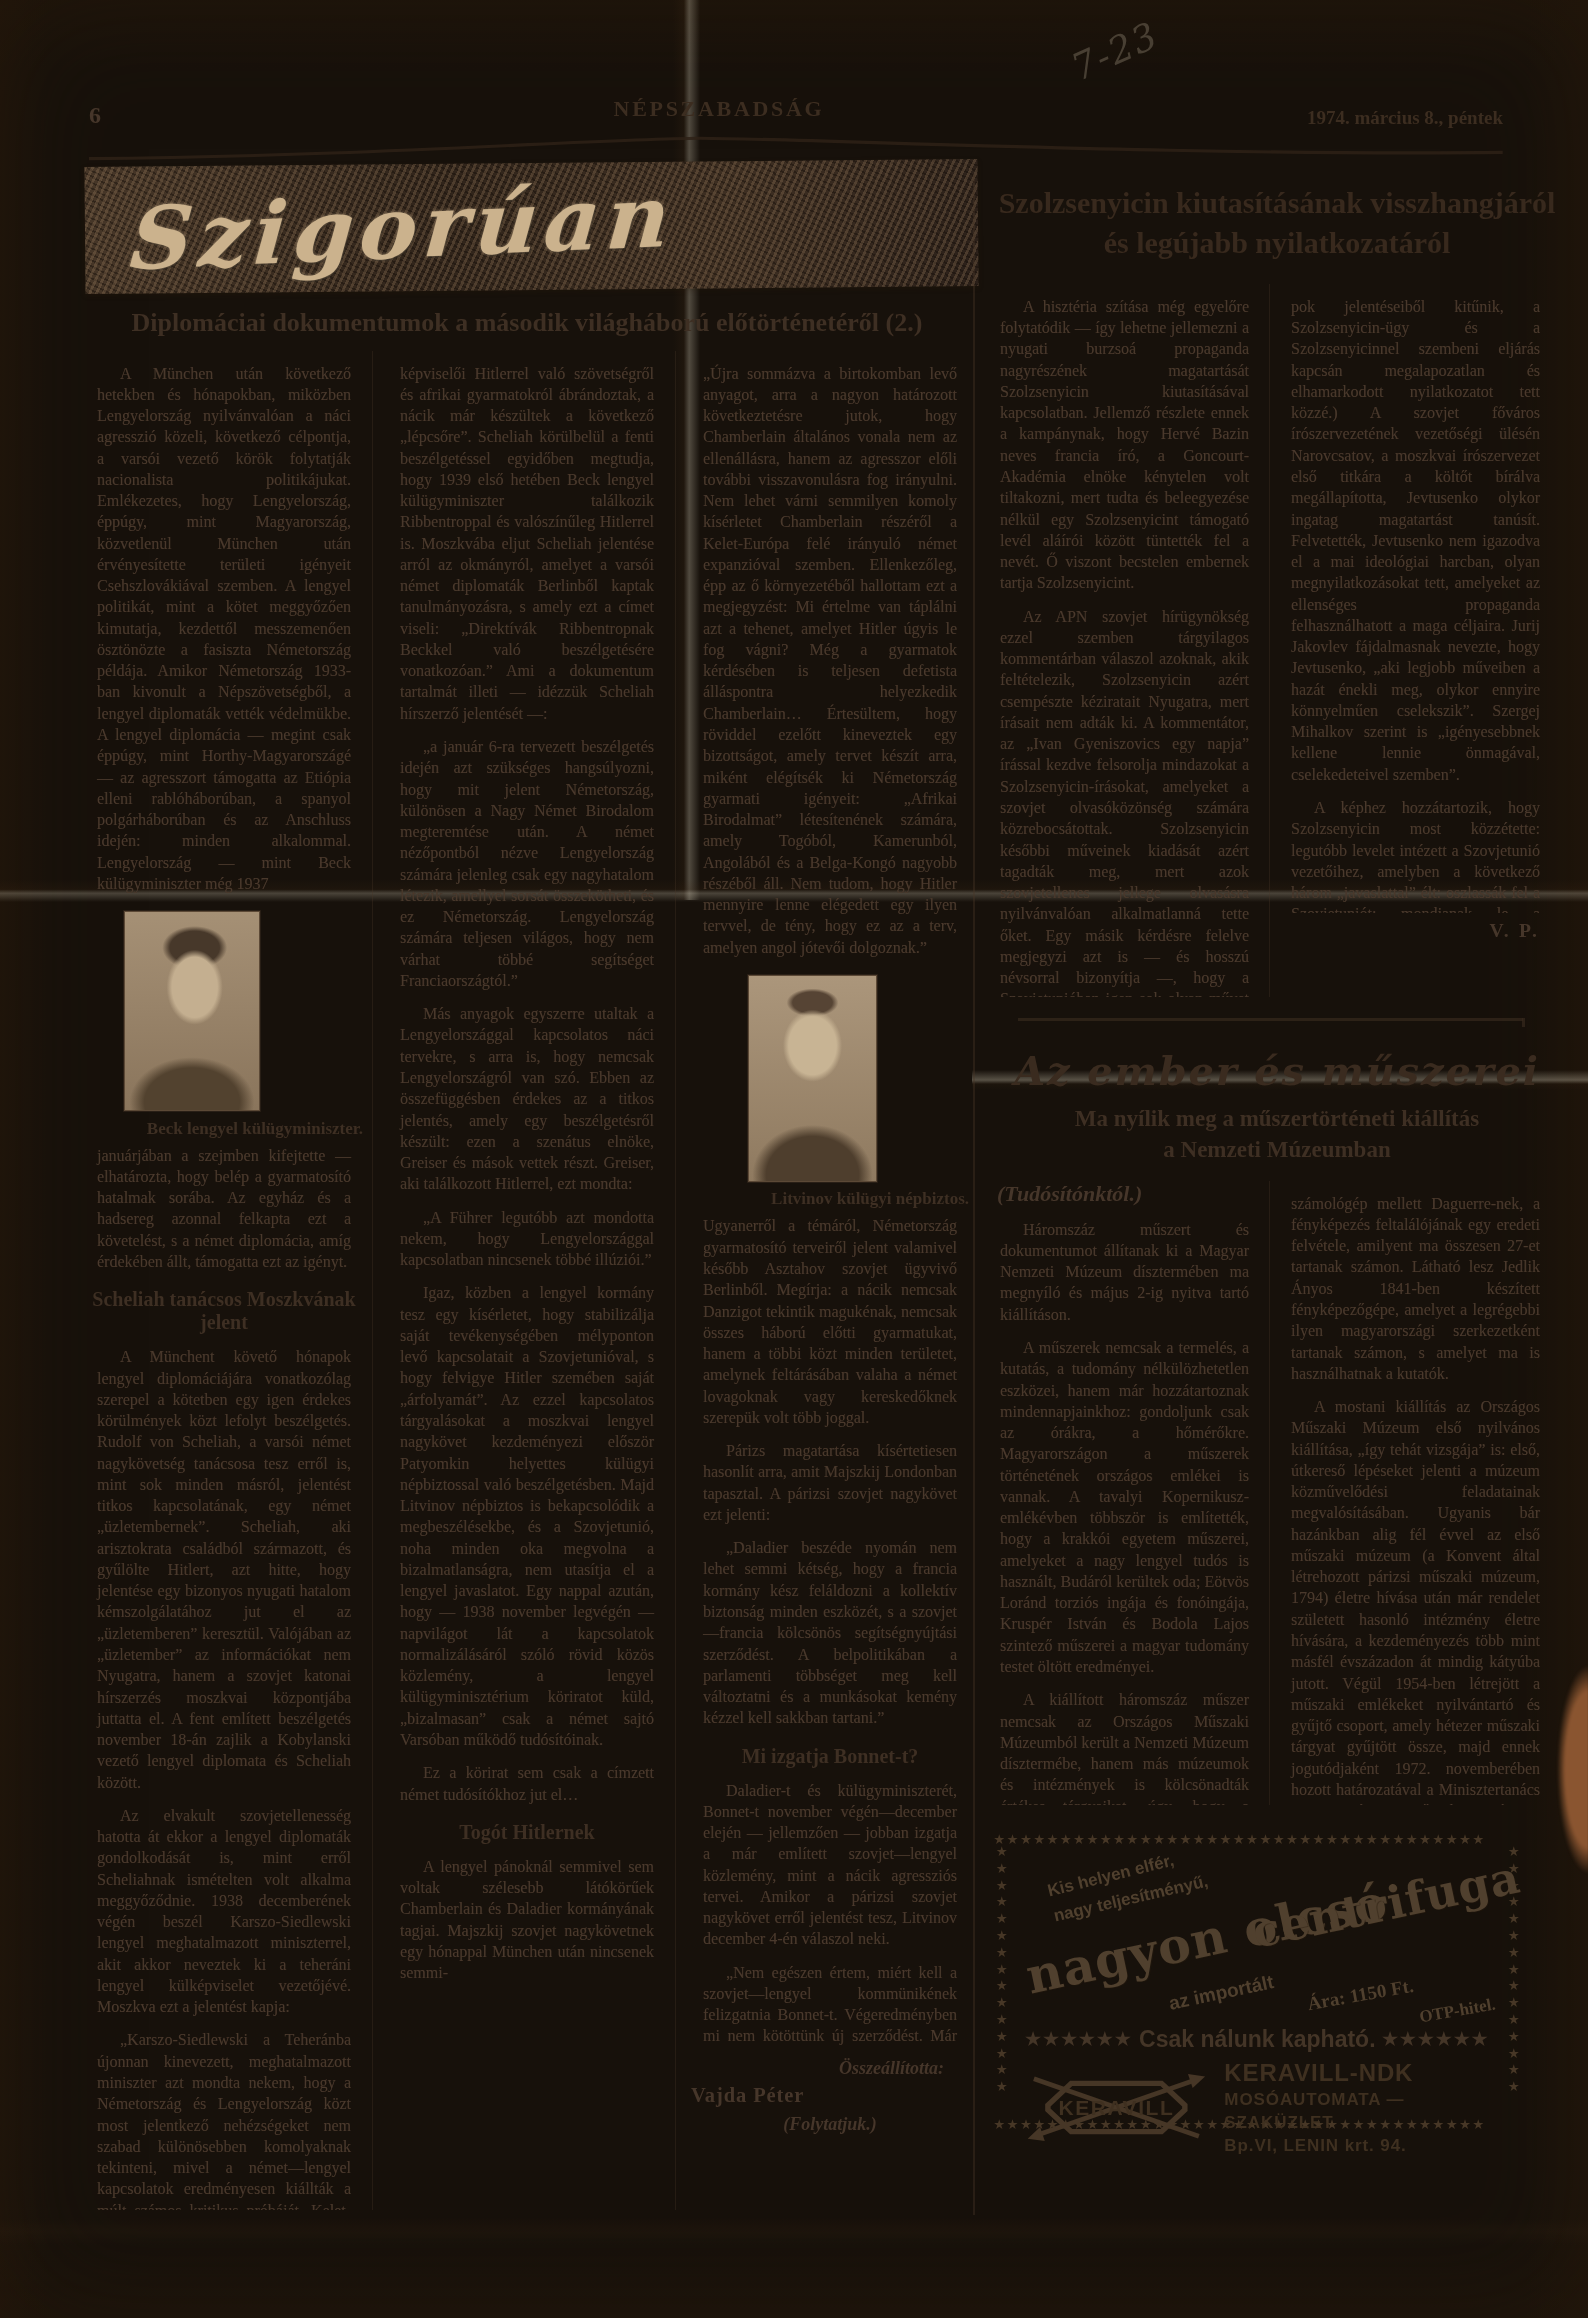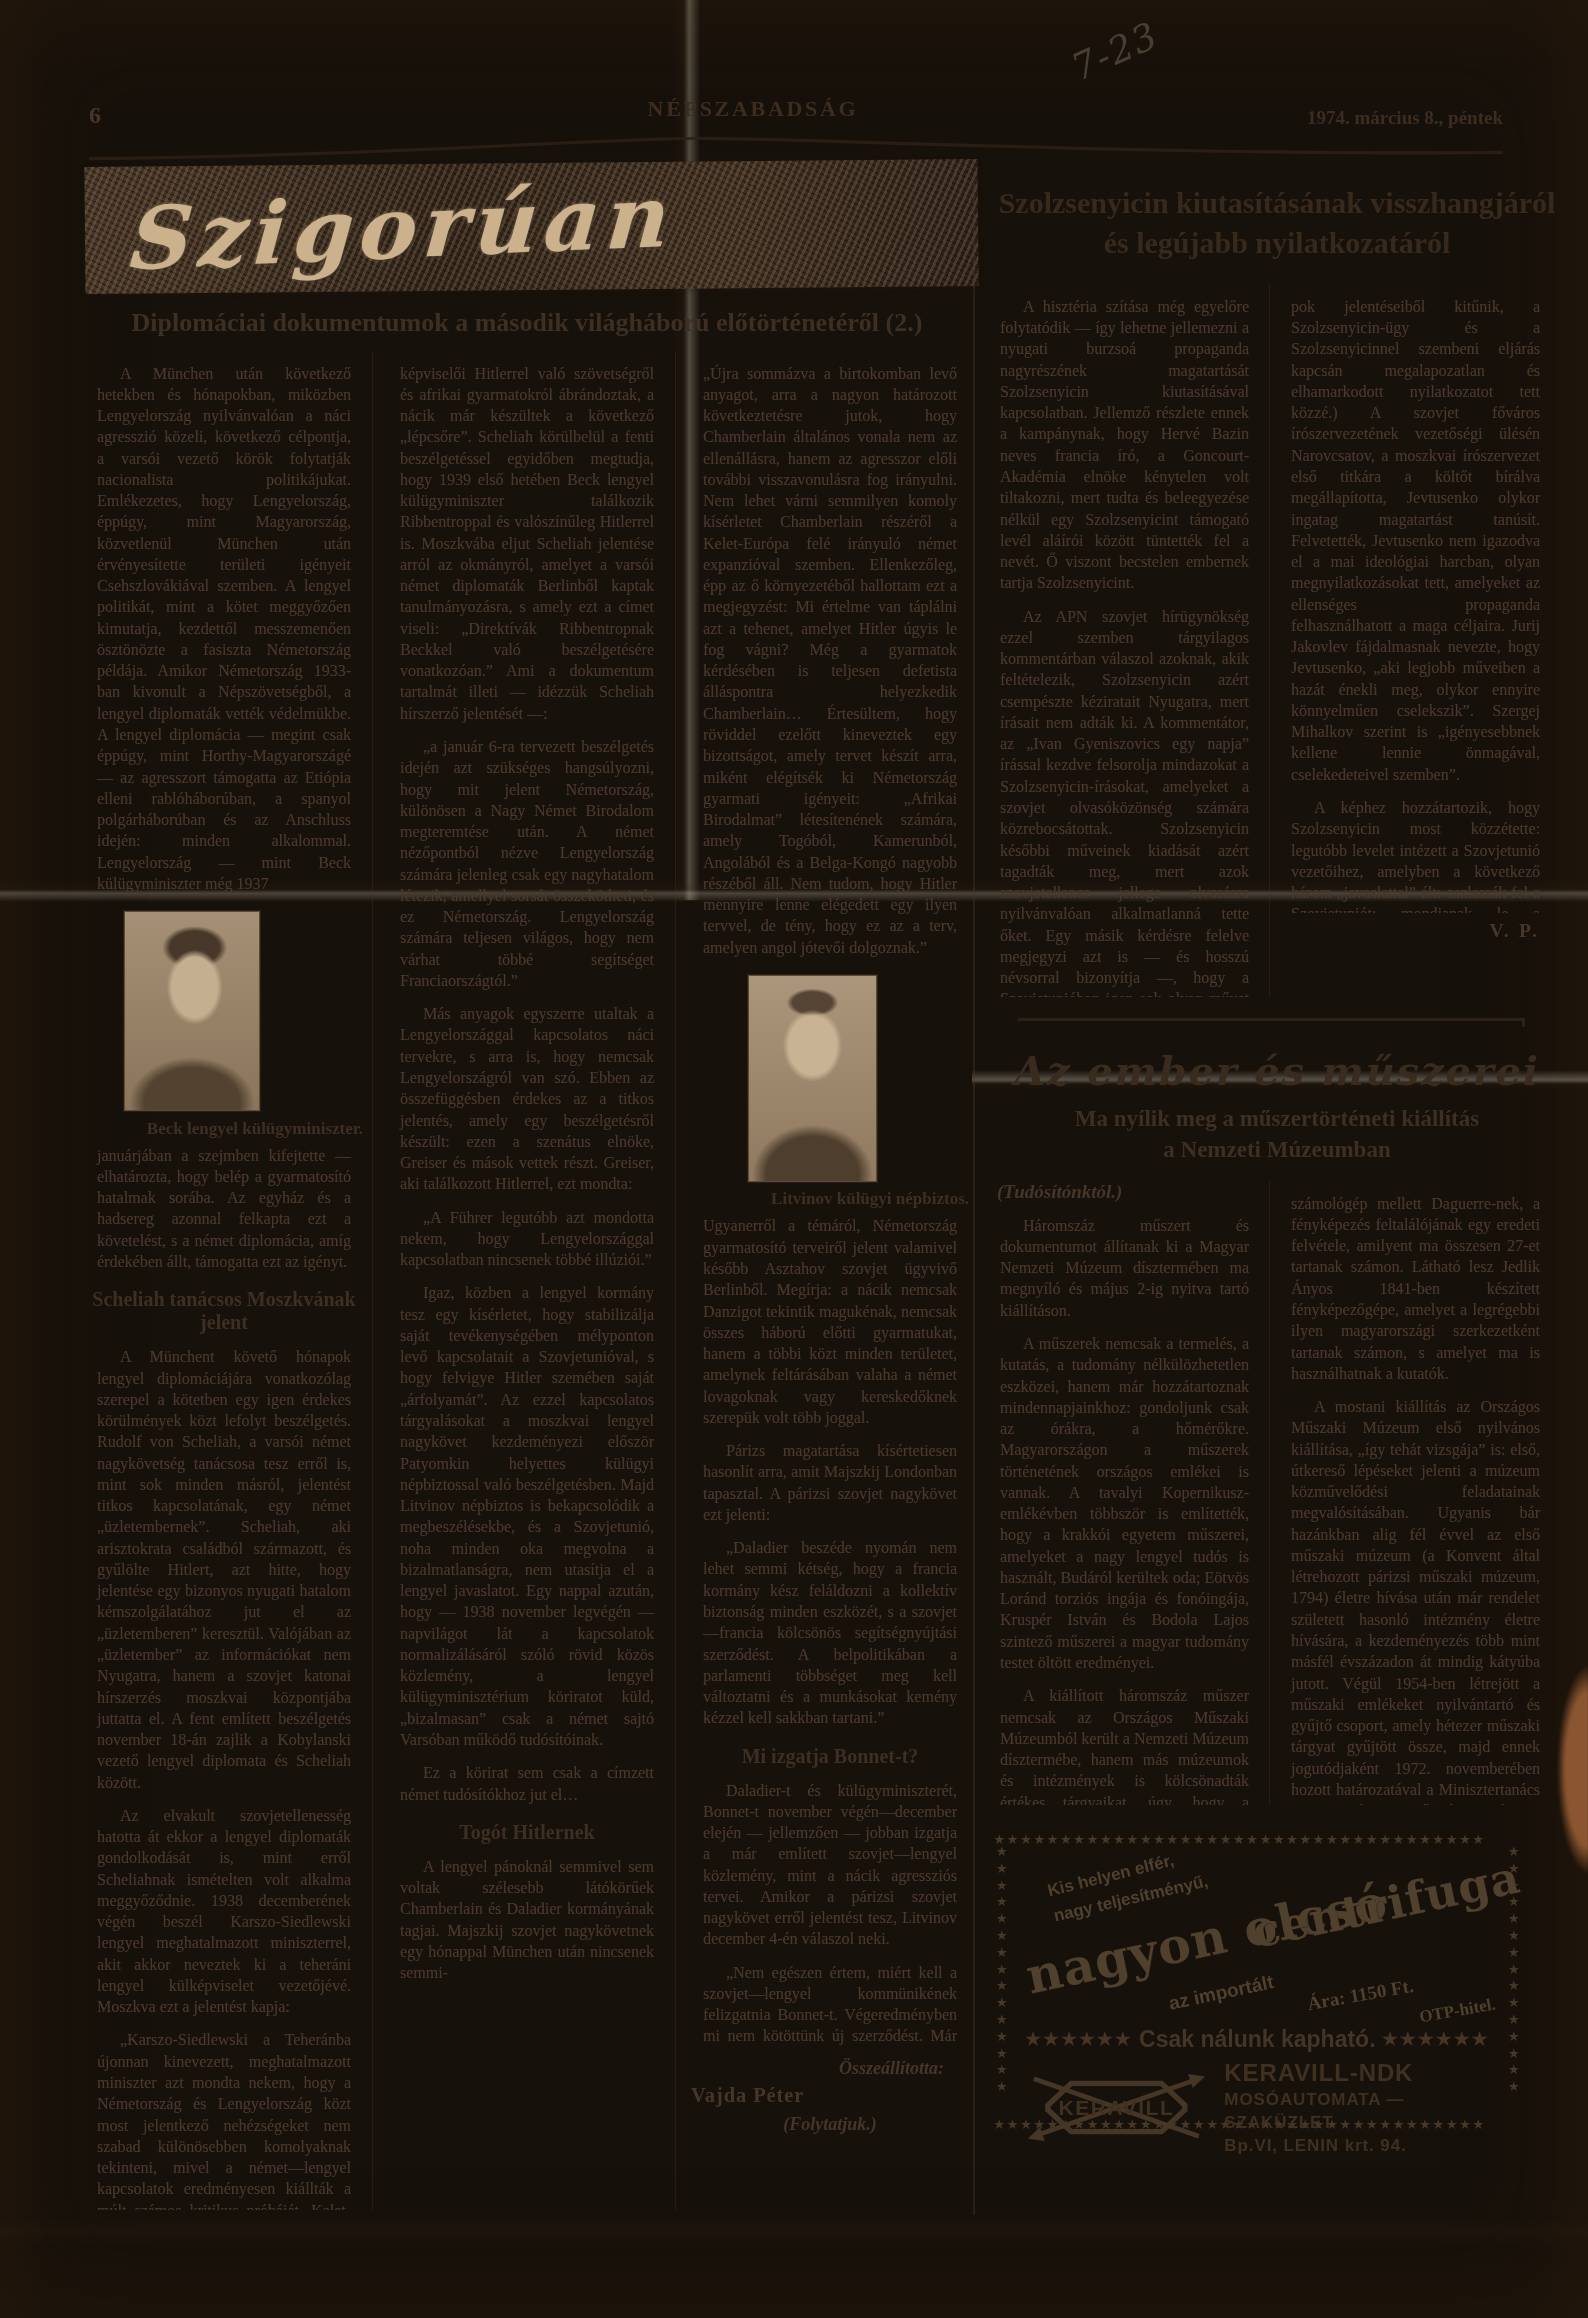--- a/index.html
+++ b/index.html
@@ -30,21 +30,21 @@
   .crease-h2 { position:absolute; top:1070px; left:972px; width:617px; height:19.6px;
     background:linear-gradient(180deg, transparent, rgba(255,246,220,.28) 50%, rgba(60,40,20,.15) 70%, transparent); }
   .crease-h3 { position:absolute; top:2218px; left:0; width:100%; height:27px;
     background:linear-gradient(180deg, transparent, rgba(60,40,20,.14) 50%, transparent); }
   .torn { position:absolute; right:0; top:1636px; width:48px; height:267px;
     background:radial-gradient(ellipse 41px 134px at 100% 50%, #8a5530 0 58%, rgba(138,85,48,0) 78%);
     filter:blur(0.9px); }
 
   
   .pageno { position:absolute; top:102px; left:89px; font-size:24px; font-weight:bold; }
-  .masthead { position:absolute; top:96px; left:753px; transform:translateX(-50%);
+  .masthead { position:absolute; top:96px; left:719px; transform:translateX(-50%);
     font-size:22px; font-weight:bold; letter-spacing:2.7px; color:#3c2d20; }
   .dateline { position:absolute; top:107px; right:86px; font-size:19px; font-weight:bold; color:#3c2d20; }
   .headrule { position:absolute; top:132px; left:0; }
   .handnote { position:absolute; top:30px; left:1070px; font-family:"DejaVu Serif",serif; font-style:italic;
     font-size:37px; color:rgba(92,82,68,.7); transform:rotate(-24deg); letter-spacing:1.8px; }
 
   
   .main-article { position:absolute; top:163px; left:85px; width:884px; }
   .banner { position:relative; width:893px; height:127px; transform:rotate(-.5deg); overflow:hidden;
     background:
@@ -98,21 +98,21 @@
   .divider { margin:21.4px 0 0 30px; width:505px; height:5.3px; position:relative; }
   .divider::before { content:""; position:absolute; left:0; top:0; width:100%; height:2.7px; background:rgba(56,41,28,.7); }
   .divider::after { content:""; position:absolute; right:-1.8px; top:0; width:2.7px; height:9px; background:rgba(56,41,28,.7); }
 
   .museum { margin-top:23px; }
   .museum-title { margin:0; text-align:center; font-family:"DejaVu Serif",serif; font-style:italic;
     font-weight:bold; font-size:40px; letter-spacing:1.8px; color:#3a2b1f; }
   .museum-sub { margin:9px 0 16px; text-align:center; font-weight:bold; font-size:23px; line-height:1.35; color:#3e2f23; }
   .museum-cols { display:flex; margin-top:16px; }
   .museum-colA, .museum-colB { height:624px; }
-  .byline { margin:0 0 1px; font-weight:bold; font-style:italic; font-size:19px; text-indent:9px; }
+  .byline { margin:0 0 1px; font-weight:bold; font-style:italic; font-size:22px; text-indent:9px; }
 
   
   .ad { position:relative; margin:27px 0 0 5.3px; width:528px; height:301px; }
   .stars { position:absolute; color:#473726; font-size:13.4px; letter-spacing:1.3px; white-space:nowrap; overflow:hidden; }
   .stars-top { top:0; left:0; width:100%; }
   .stars-bottom { bottom:0; left:0; width:100%; }
   .stars-left, .stars-right { top:12.5px; bottom:12.5px; writing-mode:vertical-rl; text-orientation:upright; letter-spacing:1.8px; height:276px; }
   .stars-left { left:0; } .stars-right { right:0; }
   .ad-el { position:absolute; color:#50402e; }
   .ad-l1 { top:34px; left:53px; font-size:17px; font-weight:bold; transform:rotate(-14deg); font-family:"Liberation Sans",sans-serif; }

